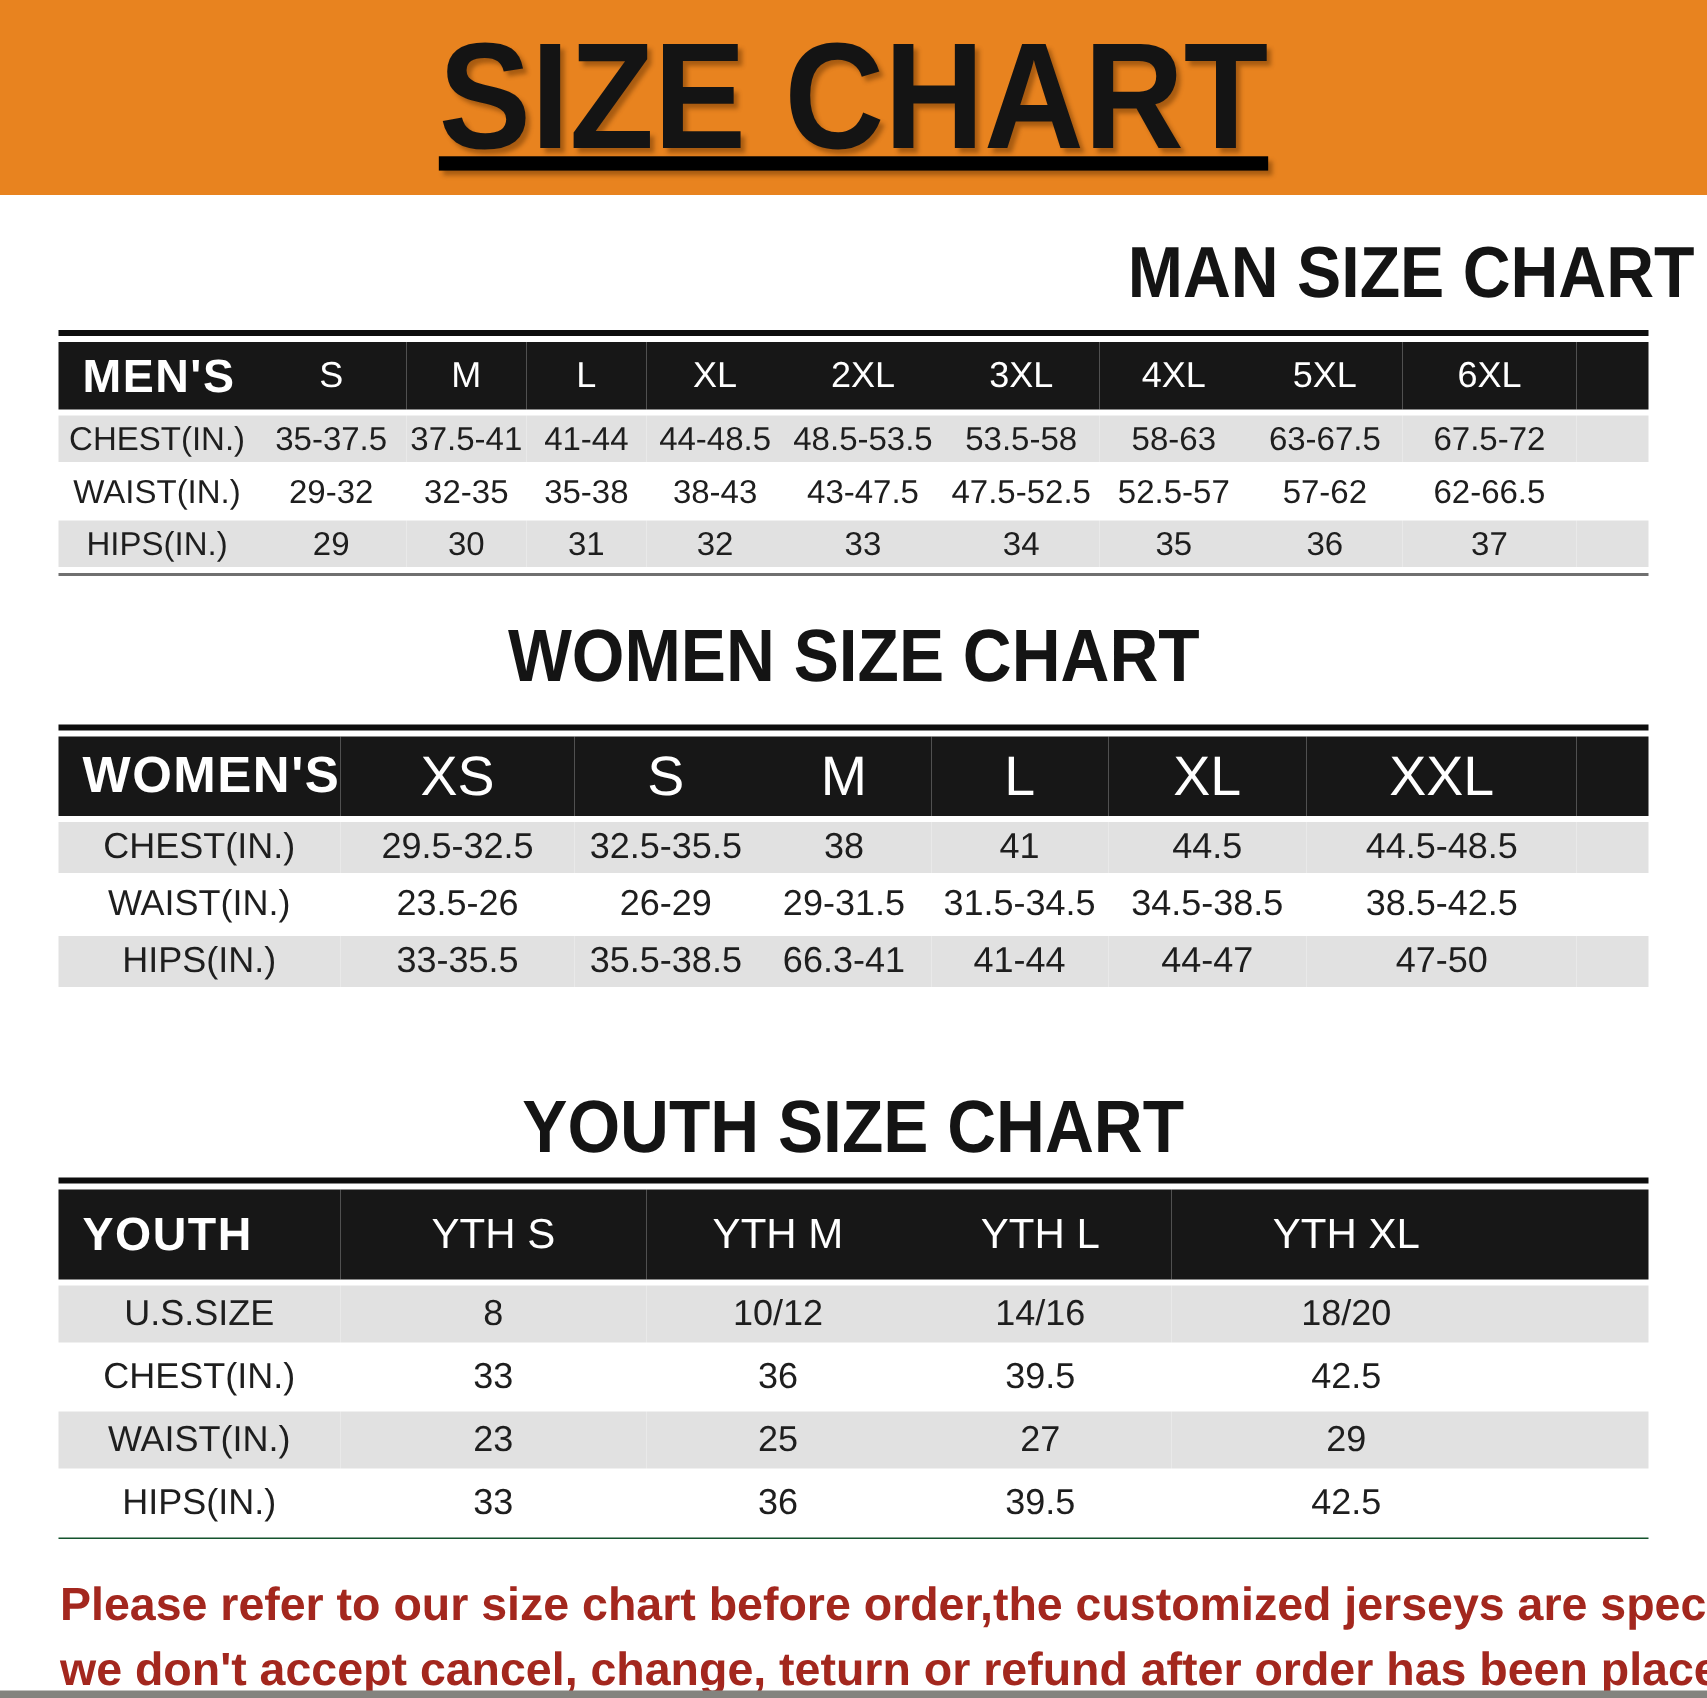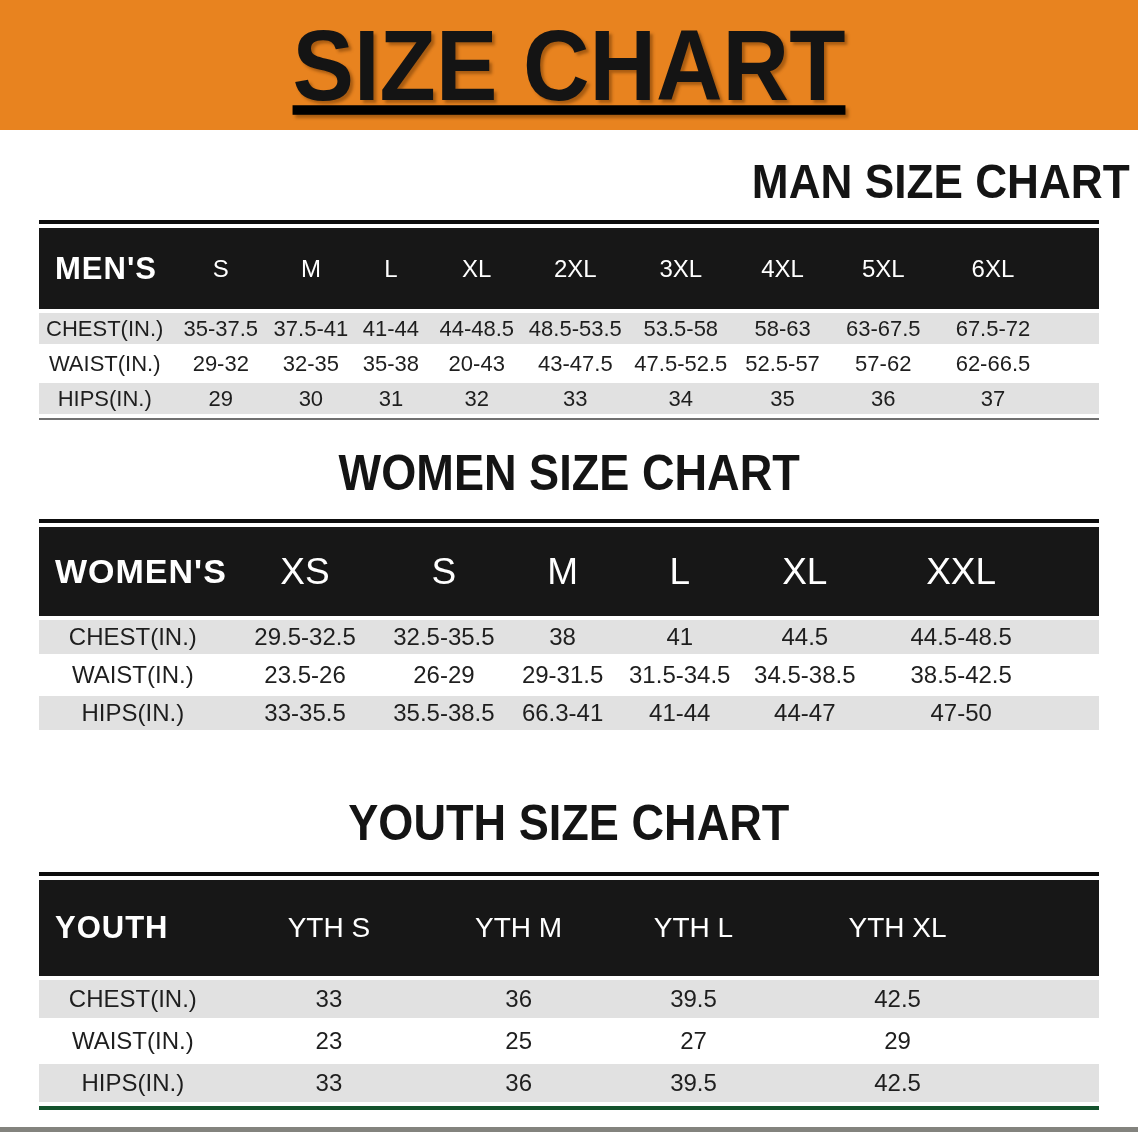--- a/index.html
+++ b/index.html
@@ -19,24 +19,24 @@
   .size-title { text-align:center; font-weight:bold; color:#141414; }
   .size-title > span { display:inline-block; transform:scaleX(0.96) scaleY(1.05); white-space:nowrap; }
   #man-title   { margin-top:26px; font-size:46px; height:50px; line-height:50px;text-align:right; }
   #women-title { margin-top:28px; font-size:47px; height:50px; line-height:50px; }
   #youth-title { margin-top:64px; font-size:47px; height:50px; line-height:50px; }
 
   
   .table-wrap { margin:0 39px; border-top:4px solid #0d0d0d; }
   .table-wrap.men-wrap   { margin-top:14px; border-bottom:2px solid #707070; }
   .table-wrap.women-wrap { margin-top:21px; }
-  .table-wrap.youth-wrap { margin-top:24px; border-bottom:4px solid #14532d; }
+  .table-wrap.youth-wrap { margin-top:9px; border-bottom:1px solid #14532d; }
 
   table { width:100%; table-layout:fixed; border-collapse:separate; border-spacing:0 4px; }
-  thead th { background:#171717; color:#ffffff; font-weight:normal; text-align:center; padding:18px; }
+  thead th { background:#171717; color:#ffffff; font-weight:normal; text-align:center; padding:0; }
   thead th.corner { text-align:left; padding-left:16px; font-weight:bold; letter-spacing:1px; }
   tbody td { text-align:center; color:#1e1e1e; padding:0; line-height:1; }
   tbody tr:nth-child(odd) td { background:#E1E1E1; }
 
   .men   thead th { height:45px; font-size:24px; }
   .men   thead th.corner { font-size:31px; }
   .men   tbody td { height:31px; font-size:22px; }
 
   .women thead th { height:53px; font-size:37px; }
   .women thead th.corner { font-size:34px;margin-top:28px; }
@@ -107,21 +107,21 @@
             <td>58-63</td>
             <td>63-67.5</td>
             <td>67.5-72</td>
             <td></td>
           </tr>
           <tr>
             <td>WAIST(IN.)</td>
             <td>29-32</td>
             <td>32-35</td>
             <td>35-38</td>
-            <td>20-43</td>
+            <td>38-43</td>
             <td>43-47.5</td>
             <td>47.5-52.5</td>
             <td>52.5-57</td>
             <td>57-62</td>
             <td>62-66.5</td>
             <td></td>
           </tr>
           <tr>
             <td>HIPS(IN.)</td>
             <td>29</td>
@@ -219,20 +219,28 @@
             <th class="corner">YOUTH</th>
             <th>YTH S</th>
             <th>YTH M</th>
             <th>YTH L</th>
             <th>YTH XL</th>
             <th></th>
           </tr>
         </thead>
       <tbody>
           <tr>
+            <td>U.S.SIZE</td>
+            <td>8</td>
+            <td>10/12</td>
+            <td>14/16</td>
+            <td>18/20</td>
+            <td></td>
+          </tr>
+          <tr>
             <td>CHEST(IN.)</td>
             <td>33</td>
             <td>36</td>
             <td>39.5</td>
             <td>42.5</td>
             <td></td>
           </tr>
           <tr>
             <td>WAIST(IN.)</td>
             <td>23</td>

